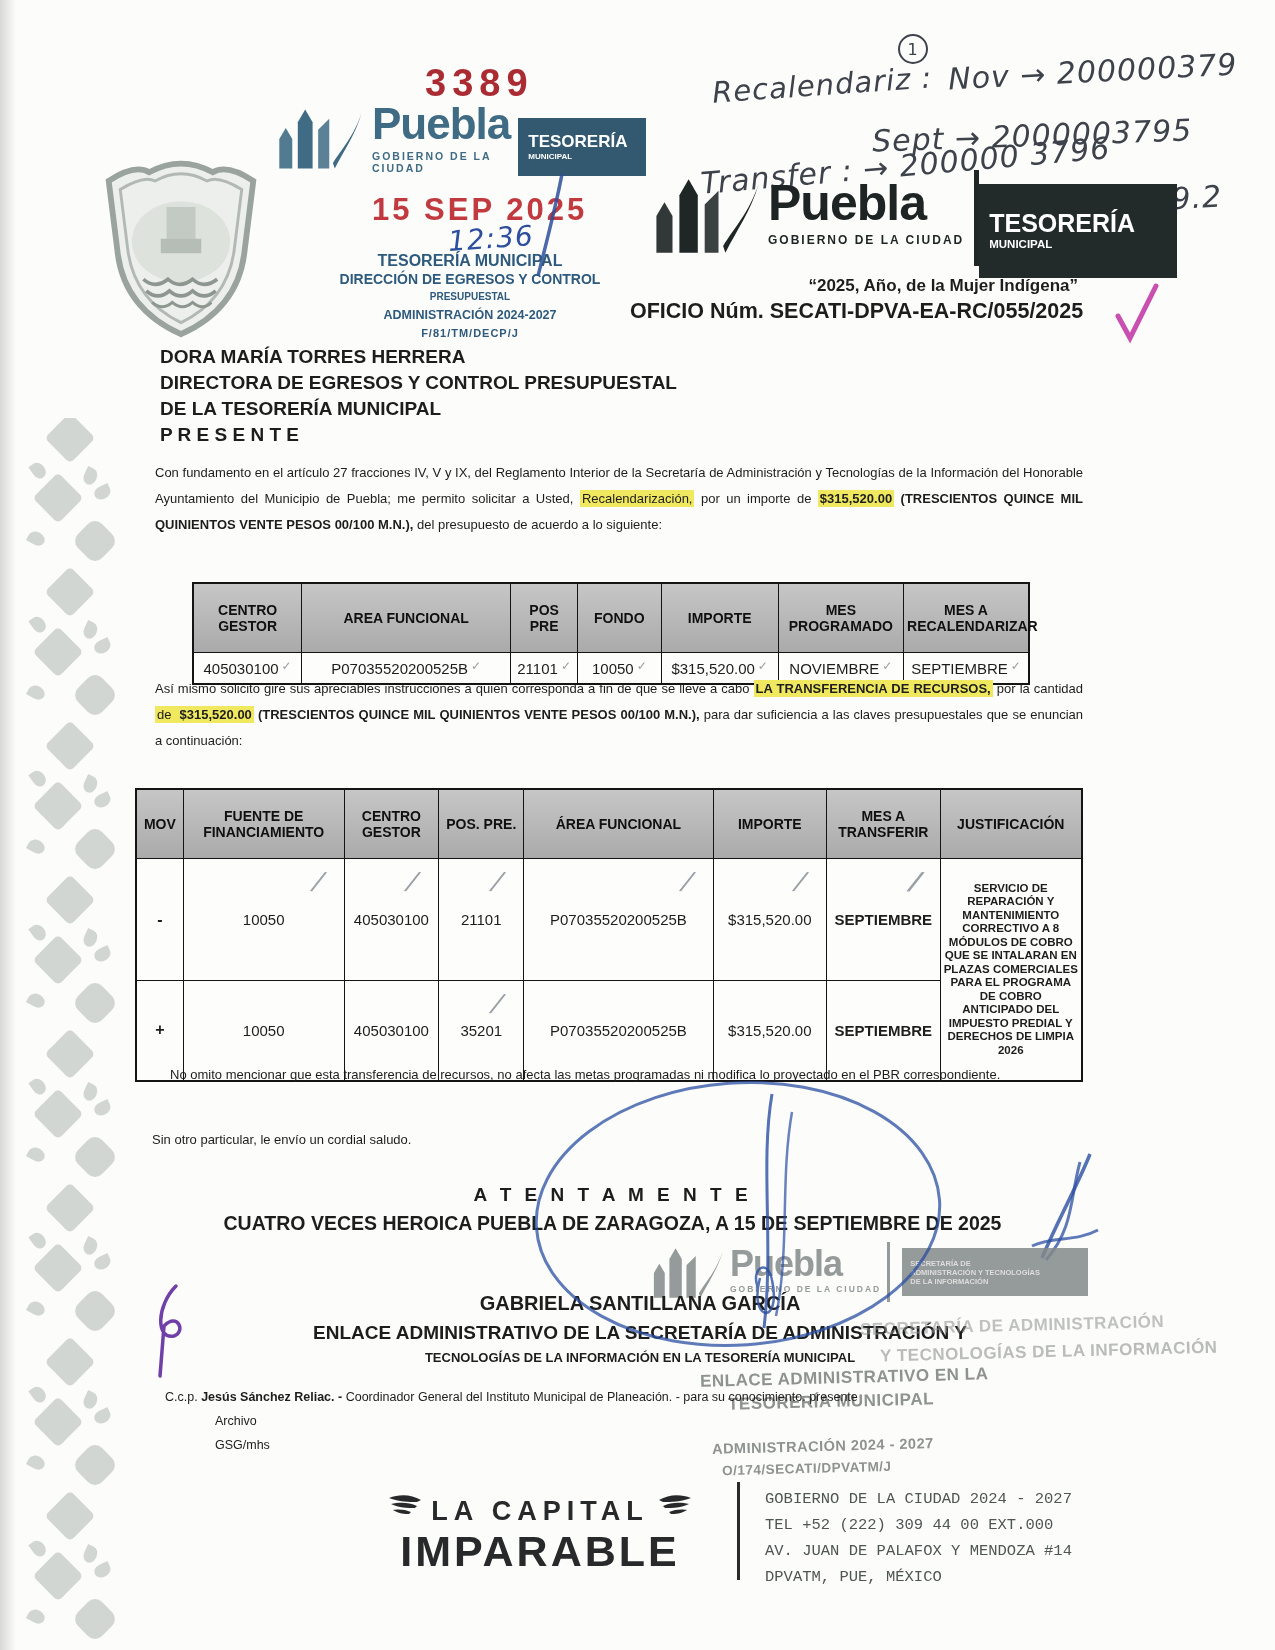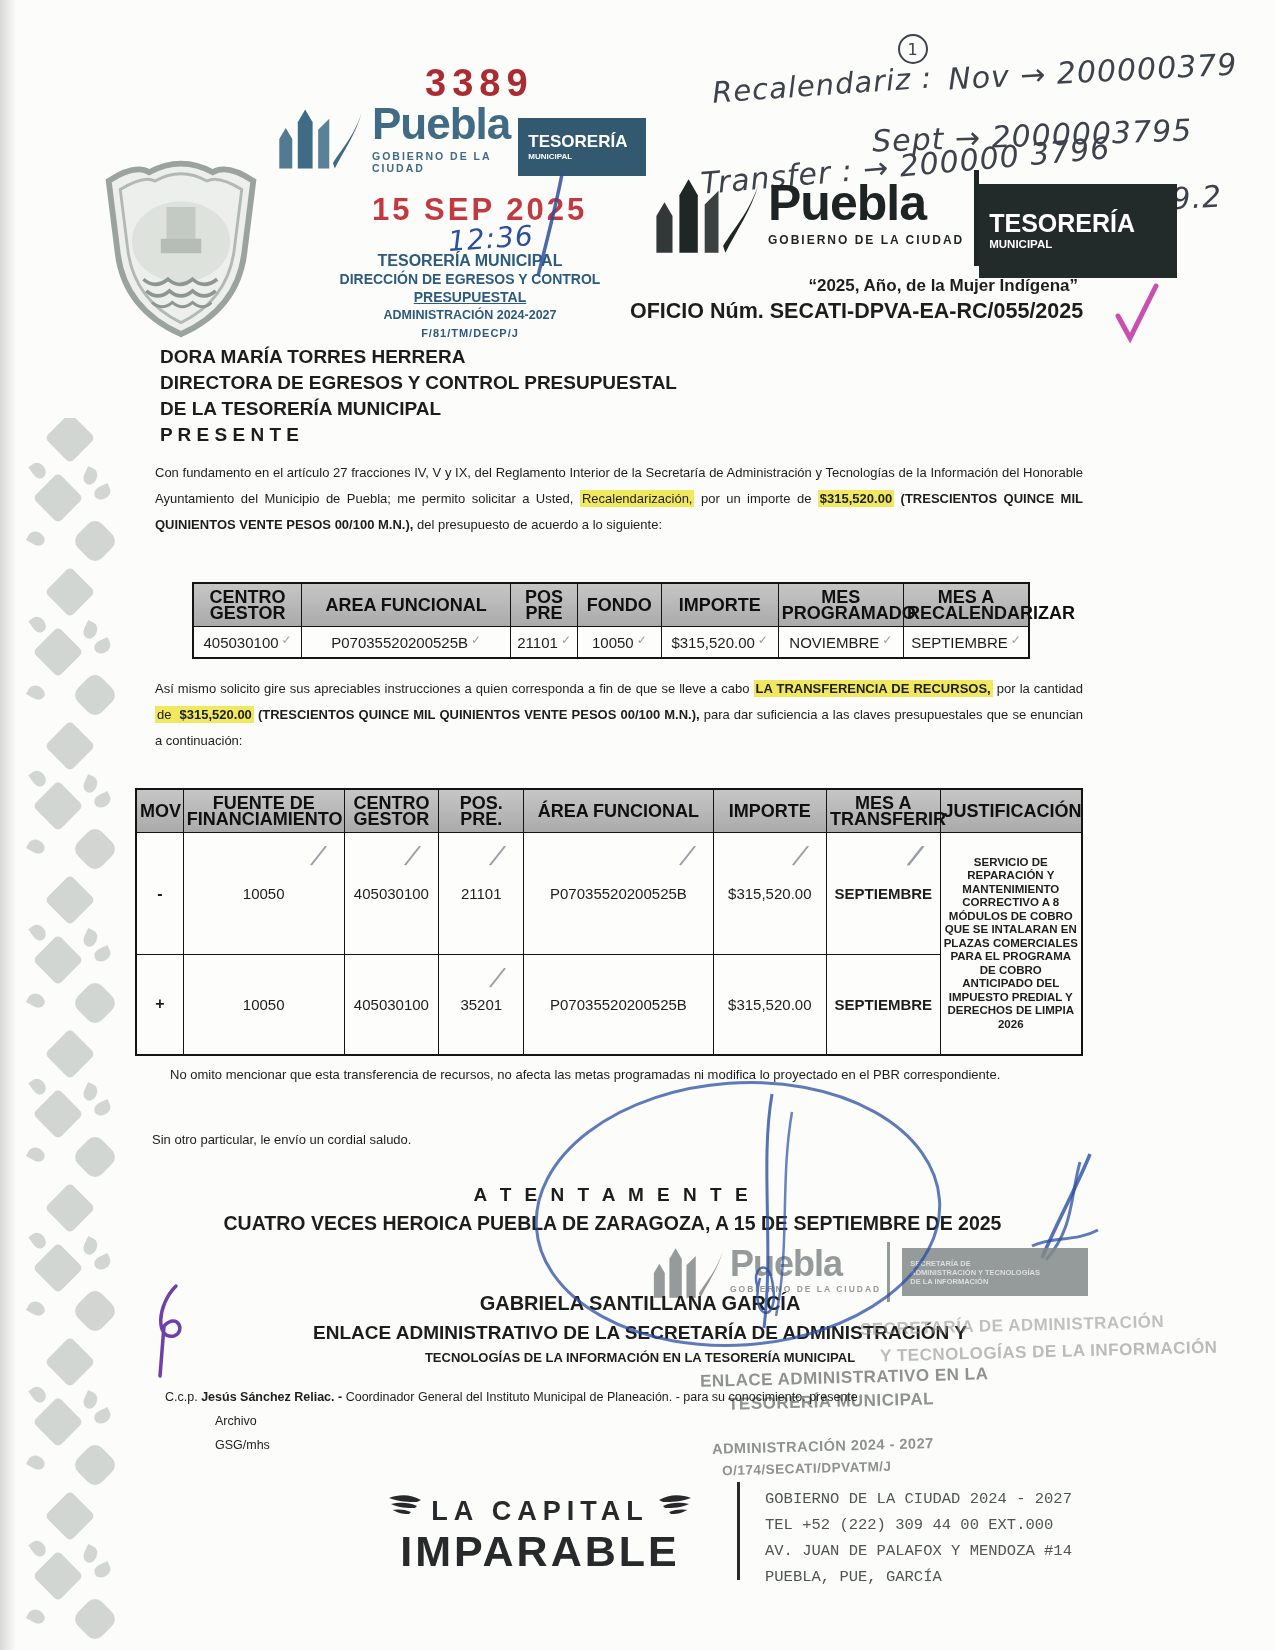--- a/index.html
+++ b/index.html
@@ -14,21 +14,21 @@
   
   .hw{font-family:"DejaVu Sans",sans-serif;font-style:italic;color:#3d424b;letter-spacing:1px;white-space:nowrap;}
   .circ{display:inline-flex;align-items:center;justify-content:center;width:26px;height:26px;border:2px solid #3d424b;border-radius:50%;font-size:16px;font-style:normal;}
   
   .folio{color:#ab2b33;font-size:38px;font-weight:700;letter-spacing:6px;}
   .datestamp{color:#c13a40;font-size:31px;font-weight:700;letter-spacing:3px;white-space:nowrap;}
   .time-hw{color:#2d4f9e;font-size:28px;transform:rotate(-4deg);}
   .rs-lines{color:#2d5a7d;font-weight:700;text-align:center;line-height:18px;}
   .rs-lines .l0{font-size:16px;}
   .rs-lines .l1{font-size:14px;}
-  .rs-lines .l2{font-size:14px;text-decoration:underline;}
+  .rs-lines .l2{font-size:10px;}
   .rs-lines .l3{font-size:12.5px;}
   .rs-lines .l4{font-size:11px;letter-spacing:1px;}
   
   .brand-row{display:flex;align-items:flex-start;}
   .brand-name{font-weight:900;letter-spacing:-1px;}
   .brand-sub{font-weight:700;letter-spacing:2px;}
   .dept-box{display:flex;flex-direction:column;align-items:flex-start;justify-content:center;padding:15px 10px;}
   .dept-box .t1{color:#fff;font-weight:900;line-height:1;}
   .dept-box .t2{color:#fff;font-weight:700;line-height:1;margin-top:3px;}
   .teal{color:#3f6b84;}
@@ -40,21 +40,21 @@
   
   .addr{font-weight:700;font-size:19px;line-height:26px;white-space:nowrap;}
   
   .para{font-size:13px;line-height:26px;text-align:justify;}
   .hl{background:#f0e95f;padding:1px 2px;}
   .b{font-weight:700;}
   
   table{border-collapse:collapse;table-layout:fixed;width:100%;}
   th,td{border:1.5px solid #141414;}
   table{border:2.5px solid #141414;}
-  th{background:linear-gradient(#c6c6c6,#aaa);font-weight:700;font-size:18px;line-height:16px;text-align:center;padding:5px 3px;color:#101010;}
+  th{background:linear-gradient(#c6c6c6,#aaa);font-weight:700;font-size:14px;line-height:16px;text-align:center;padding:18px 3px;color:#101010;}
   td{font-size:15px;text-align:center;padding:2px 3px;background:#fdfdfb;}
   .t1 td{height:26px;}
   .t1 td::after{content:"\2713";color:#9aa0a6;font-size:12px;margin-left:3px;vertical-align:4px;}
   .t2 td{position:relative;}
   .t2 td.chk2::before{content:"\2215";position:absolute;top:8px;right:22px;color:#9aa0a6;font-size:30px;transform:rotate(6deg);line-height:1;}
   .t2 .just{font-size:11.5px;font-weight:700;line-height:13.5px;padding:4px 3px;}
   .t2 .mov{font-weight:700;font-size:16px;}
   .t2 .mes{font-weight:700;}
   
   .center-line{text-align:center;font-weight:700;white-space:nowrap;}
@@ -416,15 +416,15 @@
     </div>
     <div class="logo-imp">IMPARABLE</div>
   </div>
 
   <div class="abs vdiv" style="left:737px;top:1482px;height:98px;"></div>
 
   <div class="abs addr-block" style="left:765px;top:1486px;">
     <div>GOBIERNO DE LA CIUDAD 2024 - 2027</div>
     <div>TEL +52 (222) 309 44 00 EXT.000</div>
     <div>AV. JUAN DE PALAFOX Y MENDOZA #14</div>
-    <div>PUEBLA, PUE, GARCÍA</div>
+    <div>DPVATM, PUE, MÉXICO</div>
   </div>
 </div>
 
 </body></html>

